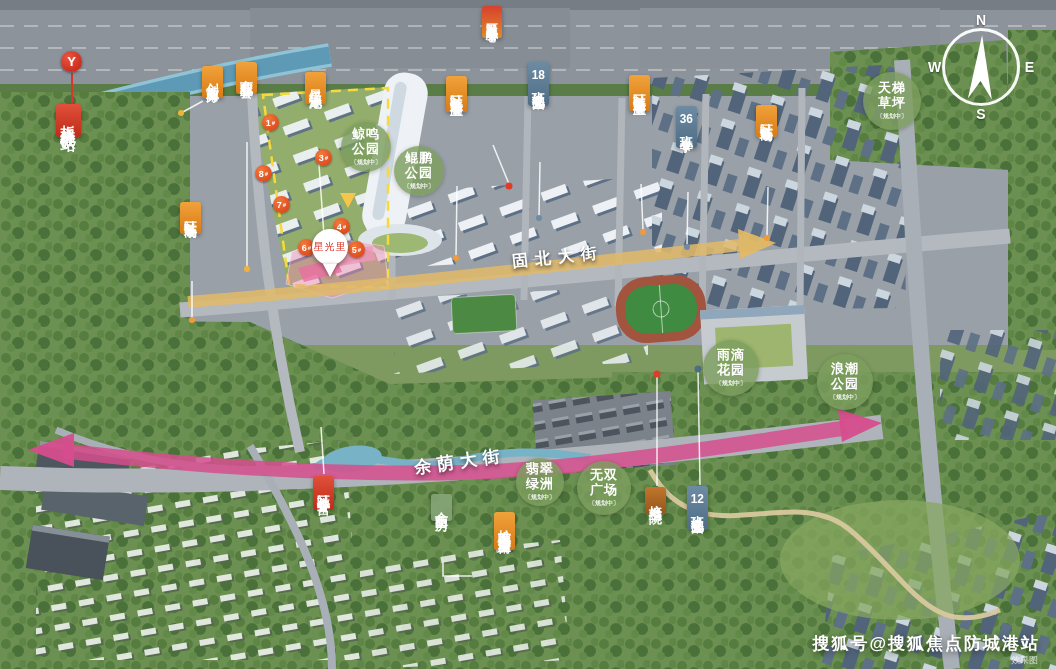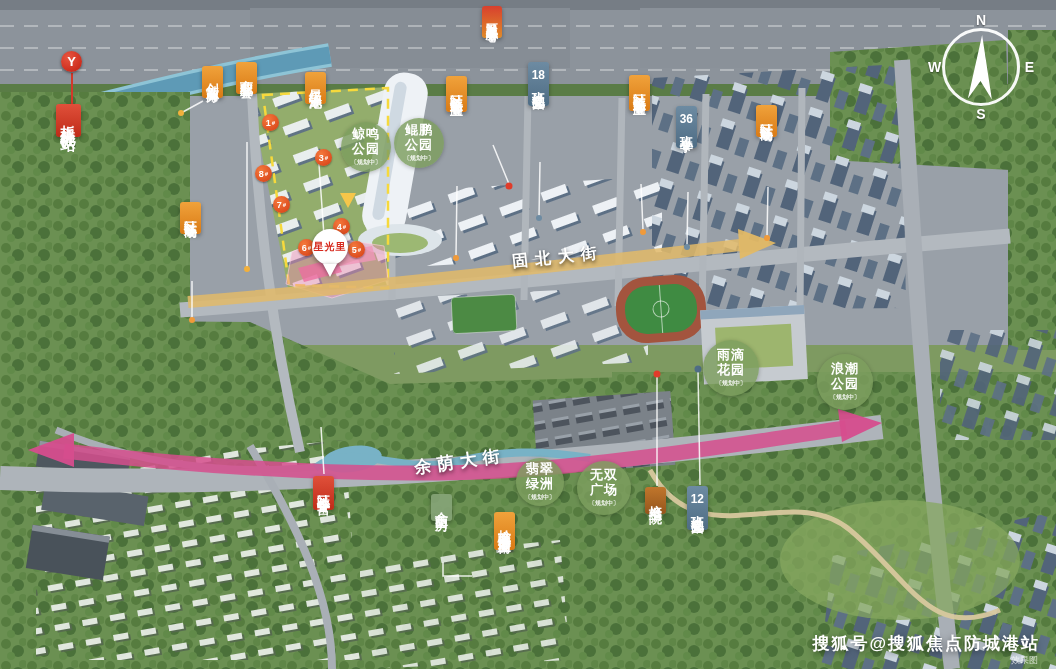--- a/index.html
+++ b/index.html
@@ -38,21 +38,21 @@
   .badge sup{font-size:6px;line-height:0;margin-left:1px;}
   
   .banner{position:absolute;z-index:6;left:309px;top:168px;width:124px;height:26px;
     background:linear-gradient(180deg,#ffeaa6,#f6c64a);border-radius:5px;color:#d6281c;
     font-size:14px;font-weight:800;letter-spacing:1px;display:flex;align-items:center;justify-content:center;
     box-shadow:0 2px 5px rgba(0,0,0,.35);}
   .banner-pointer{position:absolute;z-index:6;left:340px;top:193px;width:0;height:0;
     border:8px solid transparent;border-top:15px solid #f6c64a;}
   
   .marker-circle{position:absolute;z-index:7;left:312px;top:229px;width:36px;height:36px;border-radius:50%;
-    background:#fff;color:#d6281c;font-weight:700;font-size:10px;letter-spacing:1px;
+    background:#fff;color:#d6281c;font-weight:400;font-size:10px;letter-spacing:1px;
     display:flex;align-items:center;justify-content:center;box-shadow:0 2px 5px rgba(0,0,0,.4);}
   .marker-pin{position:absolute;z-index:7;left:323px;top:264px;width:0;height:0;
     border:7px solid transparent;border-top:13px solid #fff;filter:drop-shadow(0 1px 2px rgba(0,0,0,.4));}
   
   .roadname{position:absolute;z-index:5;color:#fff;font-weight:700;
     text-shadow:0 2px 4px rgba(0,0,0,.65);white-space:nowrap;}
   #road-gubei{left:512px;top:247px;font-size:16px;letter-spacing:7px;transform:rotate(-6deg);}
   #road-yuyin{left:414px;top:450px;font-size:17px;letter-spacing:6px;transform:rotate(-8deg);}
   
   .compass{position:absolute;z-index:5;left:928px;top:14px;width:106px;height:106px;}
@@ -270,23 +270,28 @@
   </div>
   <div class="vlabel blue" style="left:687px;top:486px">
     <span class="cnum">12</span><span>班幼儿园</span><span class="status">〔运营中〕</span>
   </div>
 
   <div class="park" style="left:341px;top:122px;width:50px;height:50px">
     <span class="l">鲸鸣</span>
       <span class="l">公园</span>
       <span class="st">〔规划中〕</span>
   </div>
-  <div class="park" style="left:394px;top:118px;width:50px;height:50px">
+  <div class="park" style="left:394px;top:146px;width:50px;height:50px">
     <span class="l">鲲鹏</span>
       <span class="l">公园</span>
+      <span class="st">〔规划中〕</span>
+  </div>
+  <div class="park" style="left:863px;top:72px;width:58px;height:58px">
+    <span class="l">天梯</span>
+      <span class="l">草坪</span>
       <span class="st">〔规划中〕</span>
   </div>
   <div class="park" style="left:516px;top:458px;width:48px;height:48px">
     <span class="l">翡翠</span>
       <span class="l">绿洲</span>
       <span class="st">〔规划中〕</span>
   </div>
   <div class="park" style="left:577px;top:461px;width:54px;height:54px">
     <span class="l">无双</span>
       <span class="l">广场</span>

